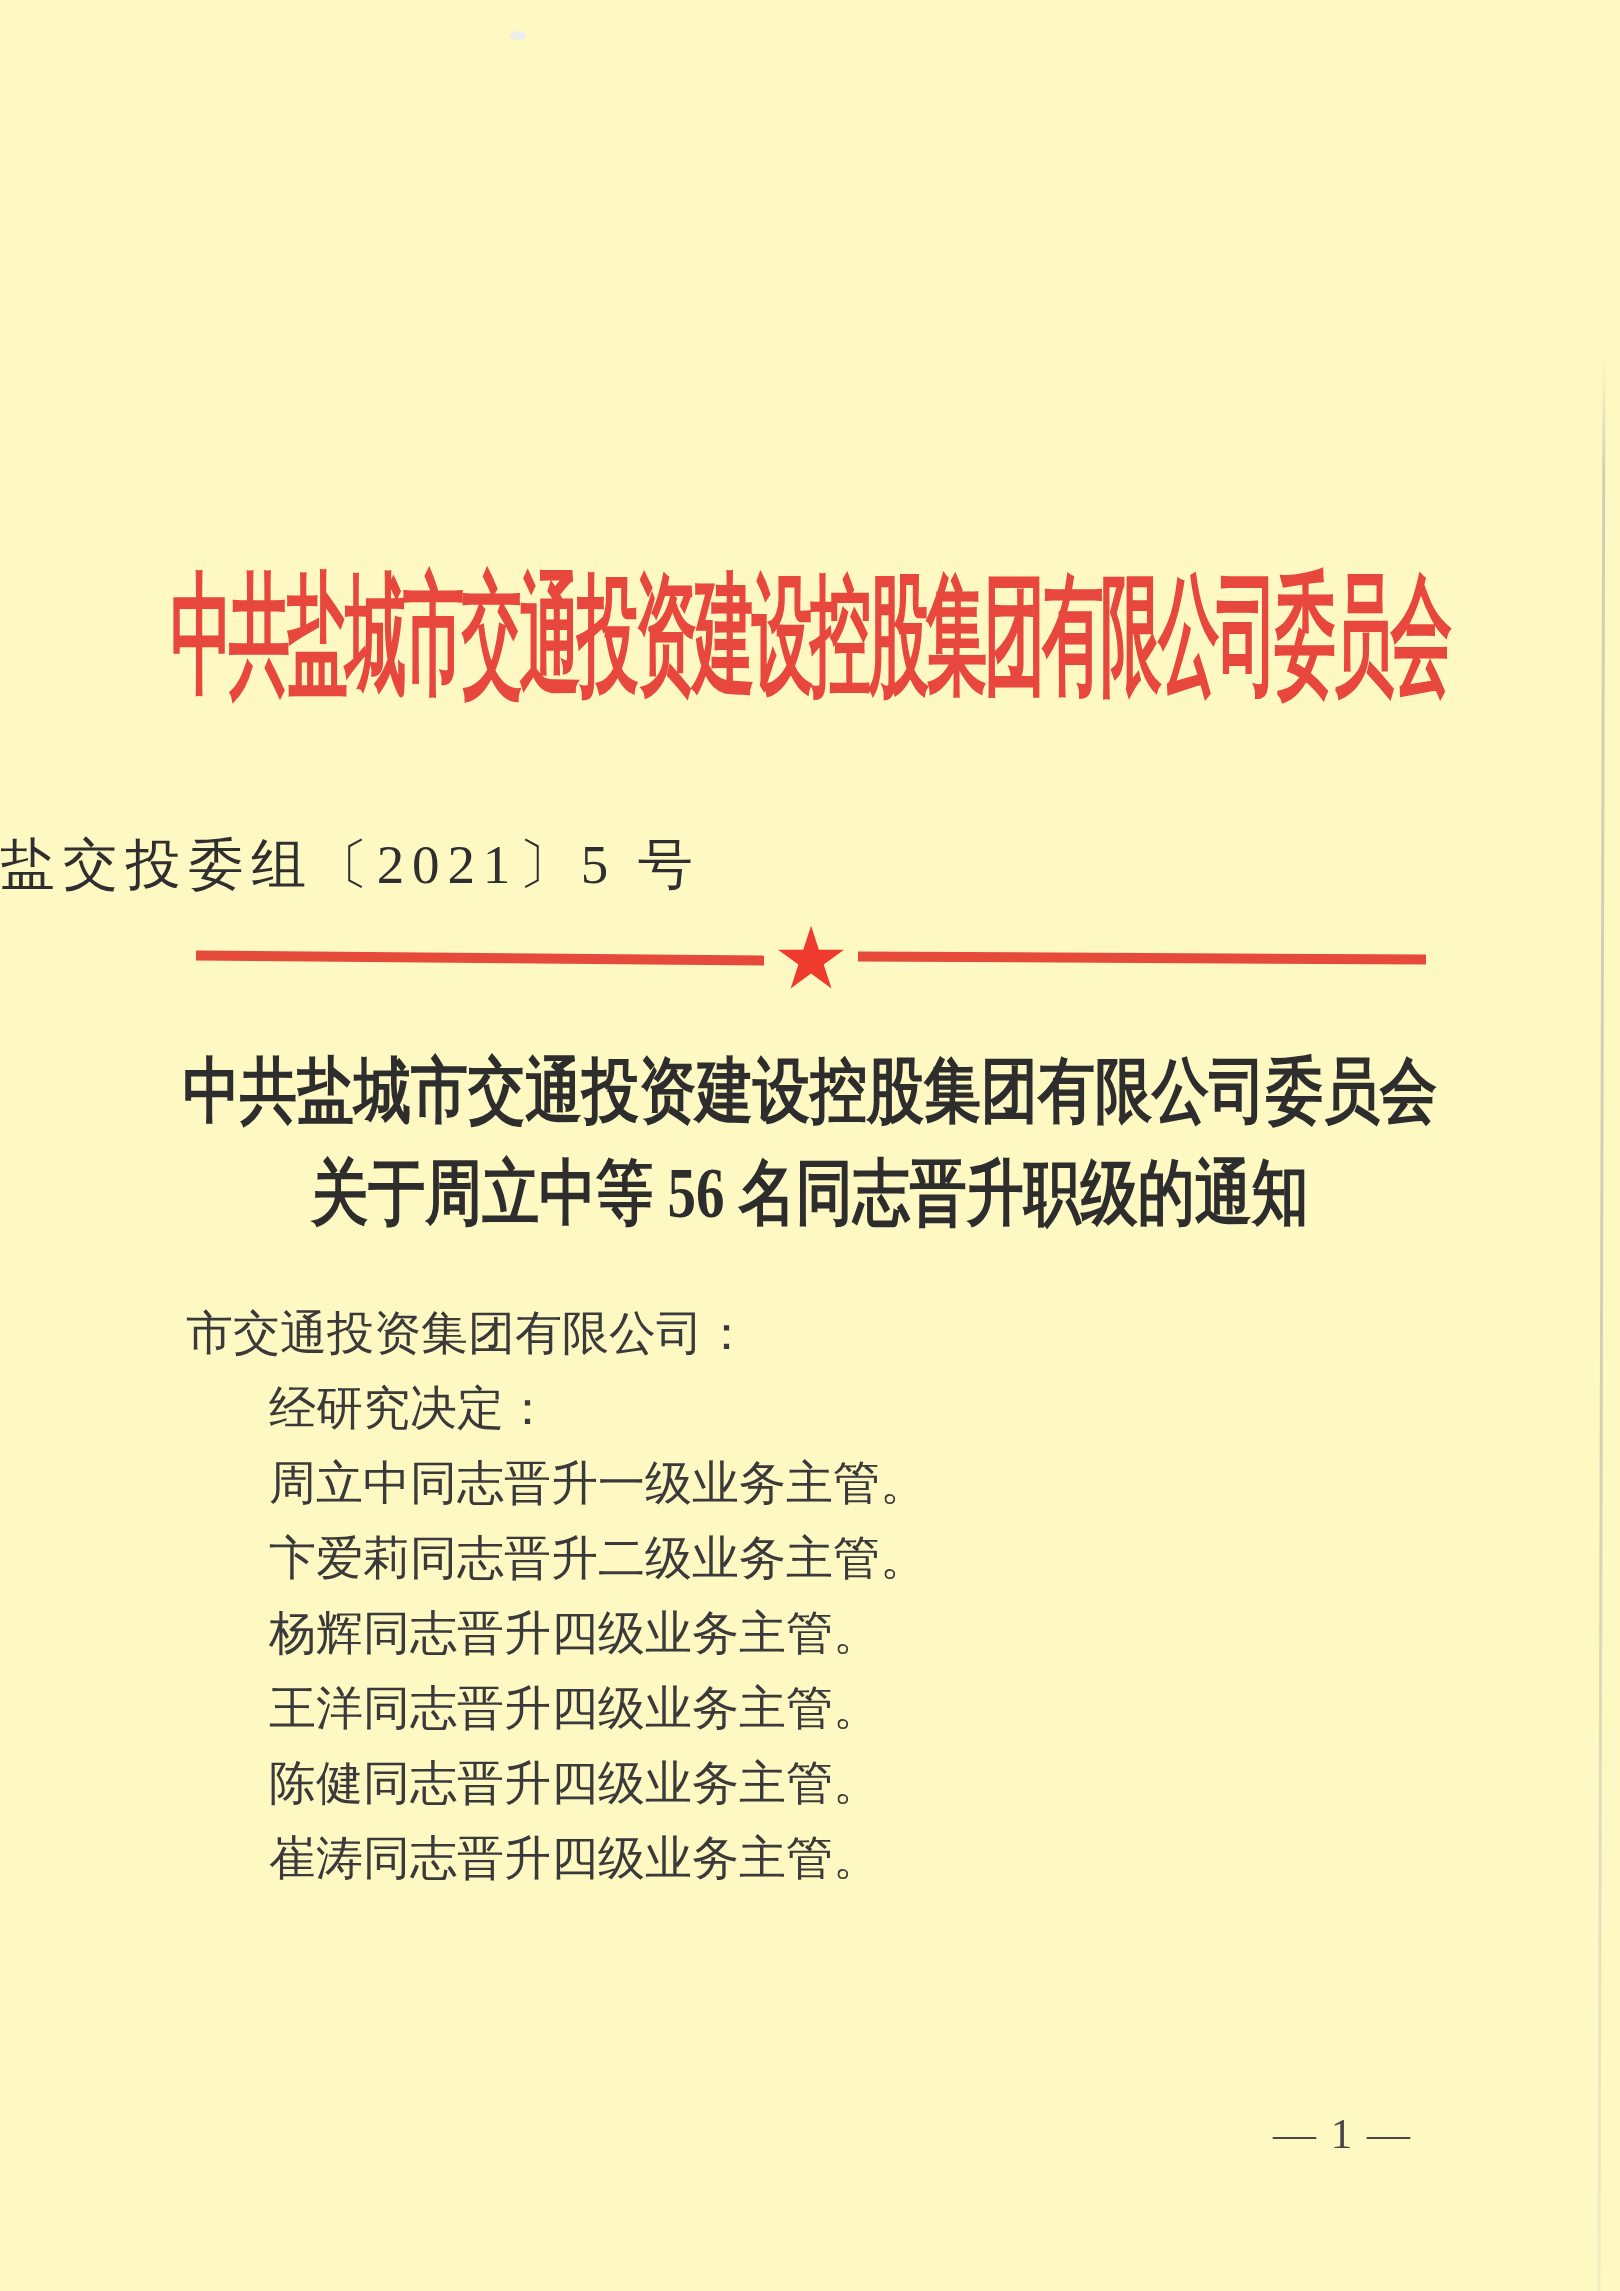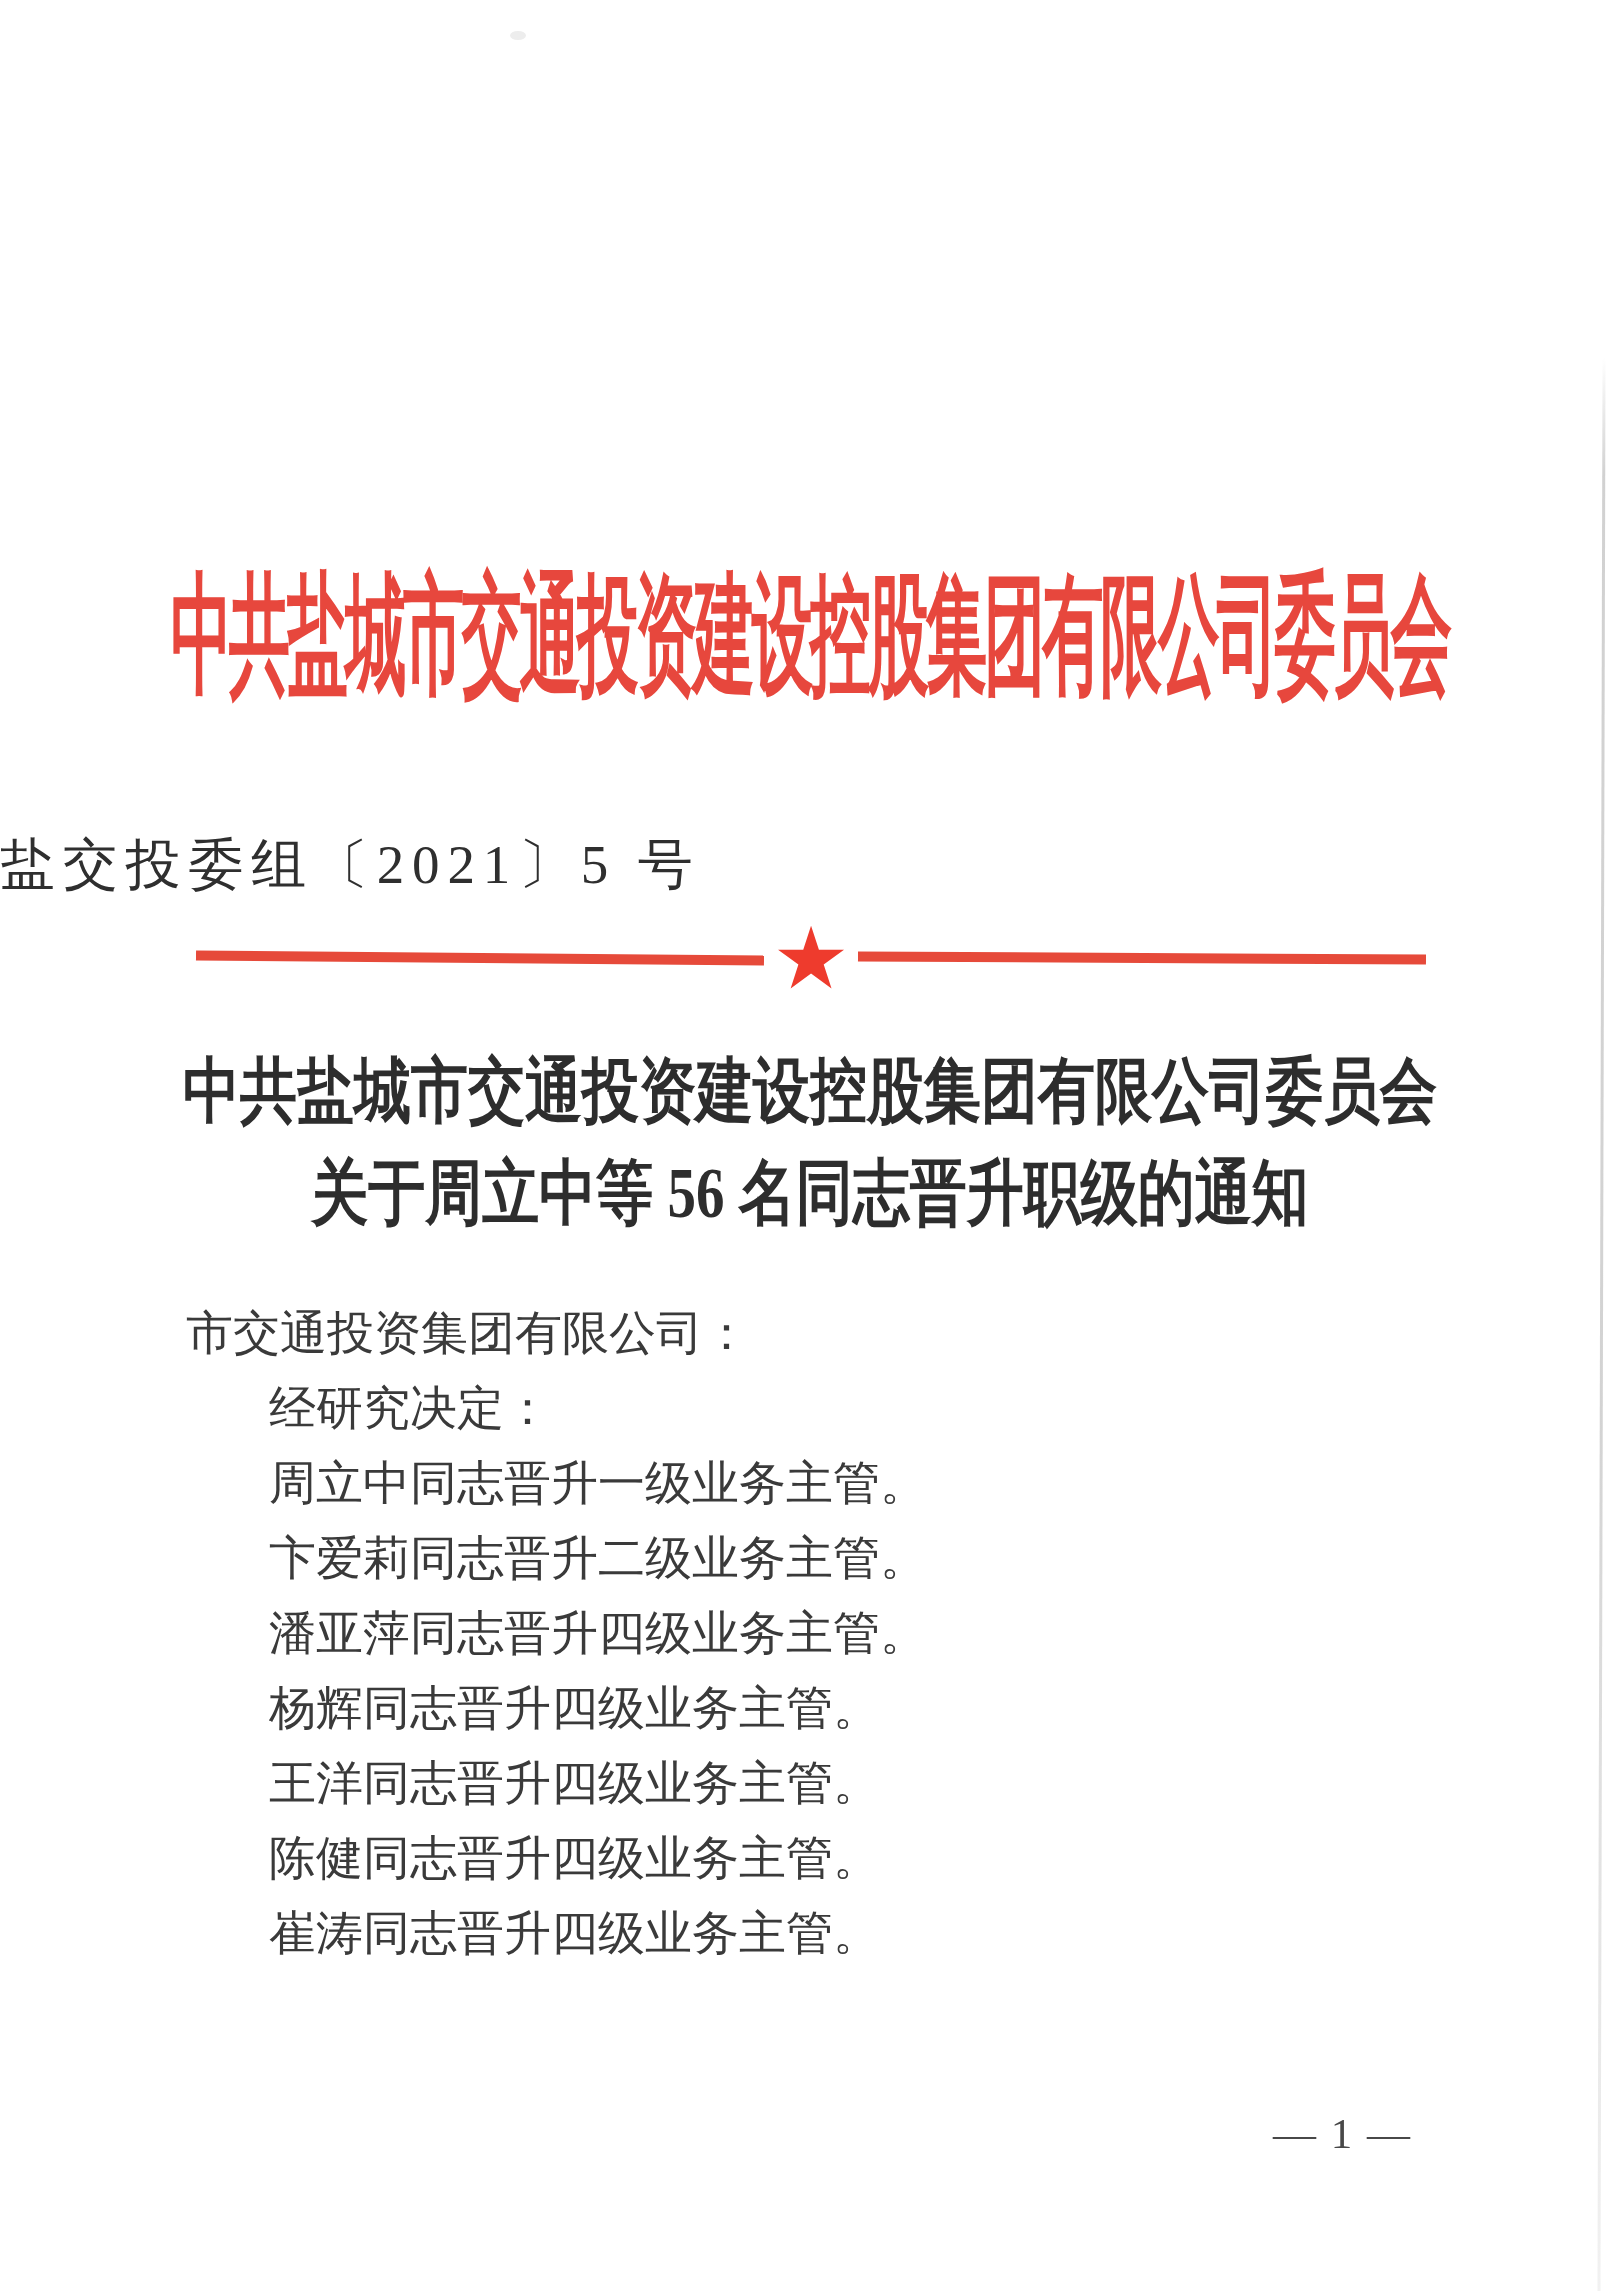--- a/index.html
+++ b/index.html
@@ -5,21 +5,21 @@
   html, body {
     margin: 0;
     padding: 0;
     background: #e9e9e9;
   }
   .page {
     position: relative;
     width: 1620px;
     height: 2292px;
     margin: 0 auto;
-    background: #ffffff;
+    background: #fef9c3;
     overflow: hidden;
     font-family: "Liberation Serif", "DejaVu Serif", serif;
     color: #3a3a3a;
   }
 
   
   .scan-edge-line {
     position: absolute;
     right: 17.6px;
     top: 358px;
@@ -164,21 +164,20 @@
   <div class="title-block">
     <div class="title-line">中共盐城市交通投资建设控股集团有限公司委员会</div>
     <div class="title-line second">关于周立中等 56 名同志晋升职级的通知</div>
   </div>
 
   <div class="body-block">
     <div class="body-line">市交通投资集团有限公司：</div>
     <div class="body-line indent">经研究决定：</div>
     <div class="body-line indent">周立中同志晋升一级业务主管。</div>
     <div class="body-line indent">卞爱莉同志晋升二级业务主管。</div>
-    <div class="body-line indent">潘亚萍同志晋升四级业务主管。</div>
     <div class="body-line indent">杨辉同志晋升四级业务主管。</div>
     <div class="body-line indent">王洋同志晋升四级业务主管。</div>
     <div class="body-line indent">陈健同志晋升四级业务主管。</div>
     <div class="body-line indent">崔涛同志晋升四级业务主管。</div>
   </div>
 
   <div class="page-number">— 1 —</div>
 
 </div>
 

